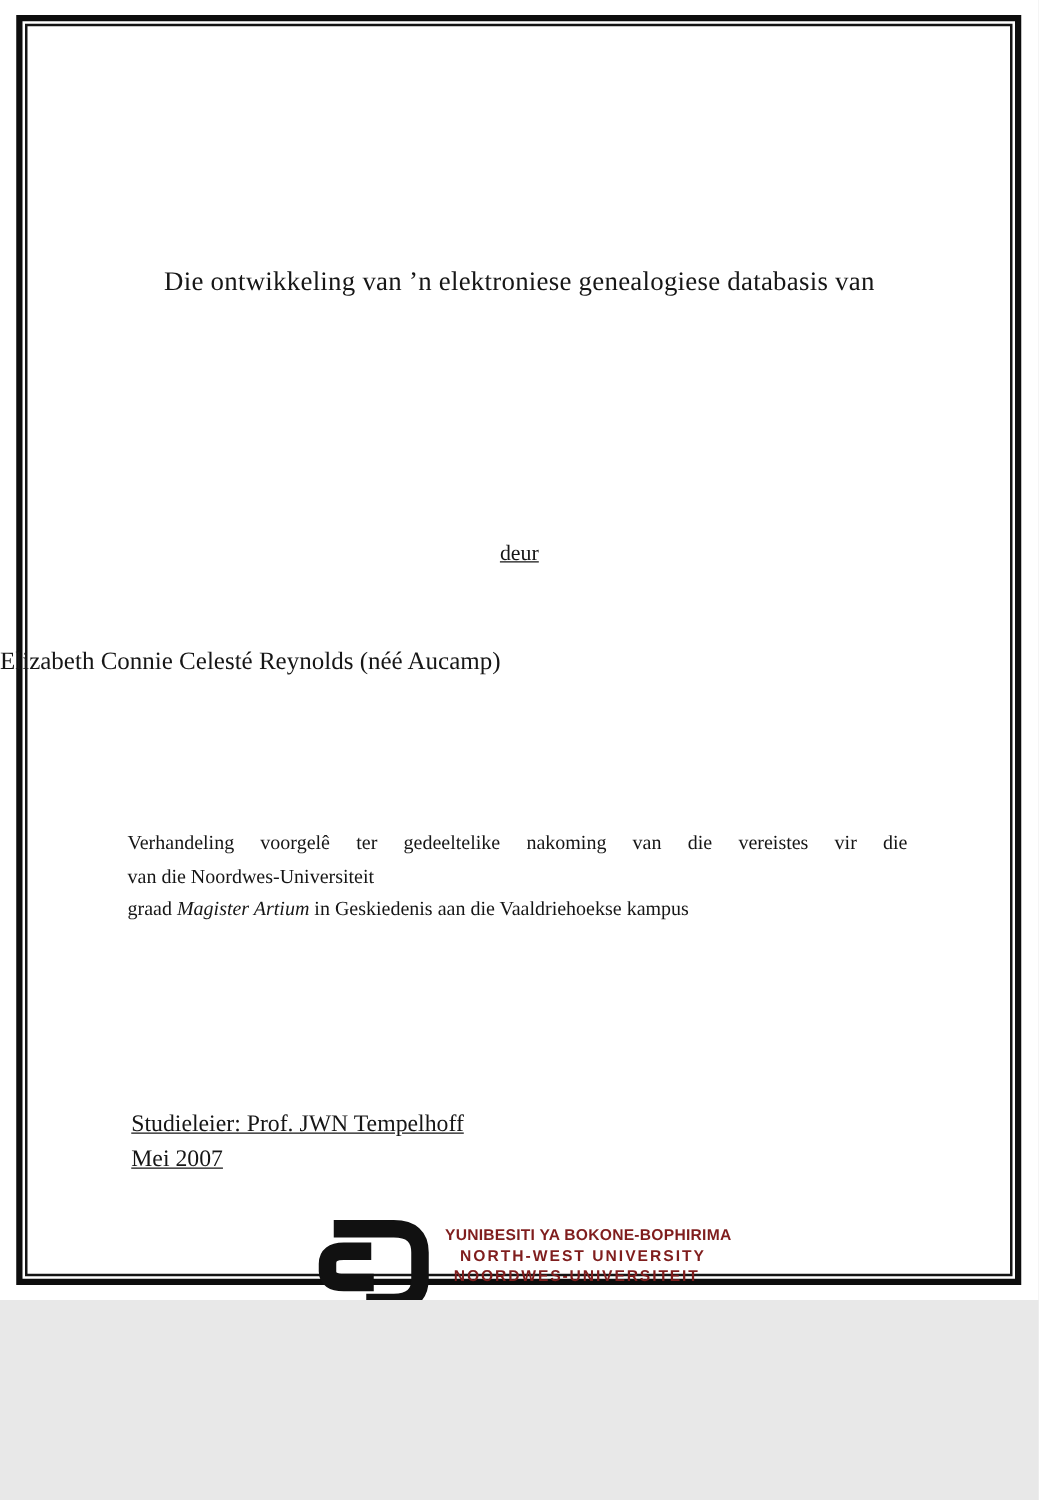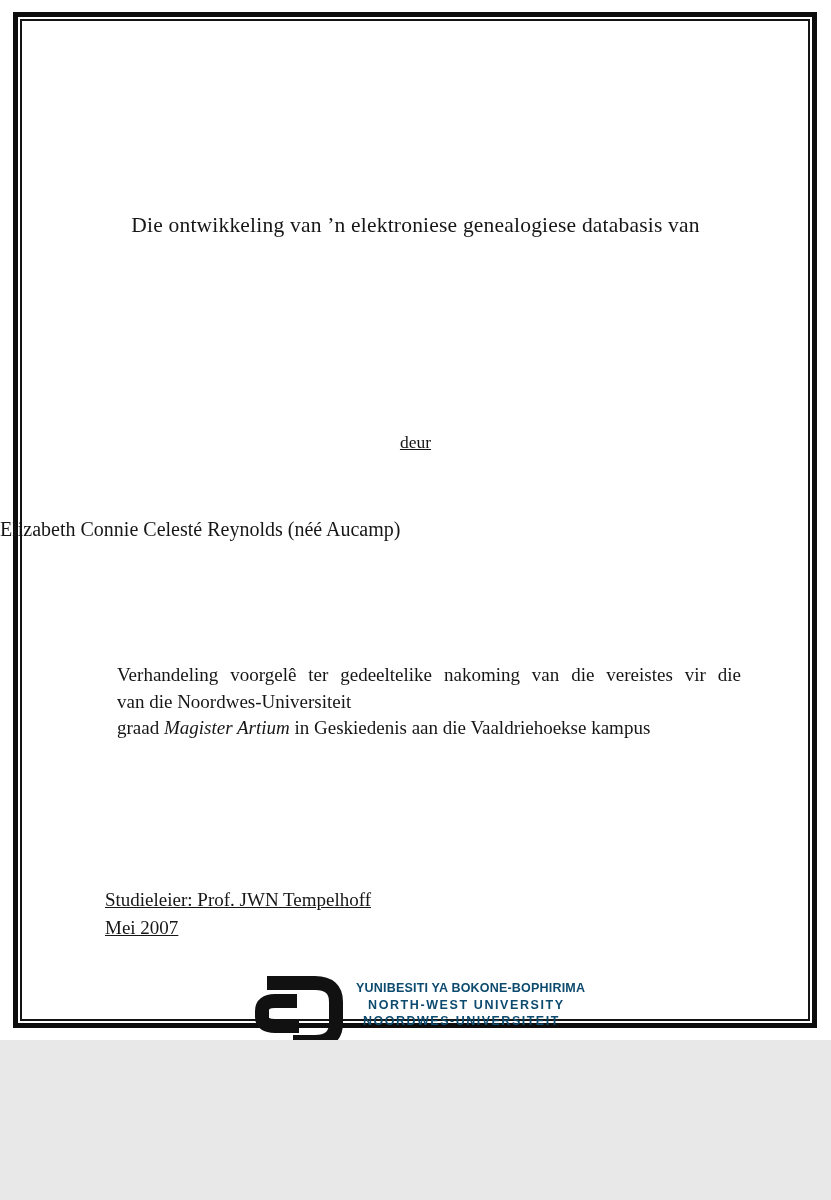--- a/index.html
+++ b/index.html
@@ -53,23 +53,23 @@
   .author {
     position: absolute;
     top: 518px;
     left: 0; right: 0;
     text-align: left;
     font-size: 20px;
   }
   .statement {
     position: absolute;
     top: 662px;
-    left: 117px;
+    left: 102px;
     width: 624px;
-    font-size: 19px;
+    font-size: 16px;
     line-height: 26.5px;
   }
   .s-line { white-space: nowrap; }
   .s-justify {
     white-space: normal;
     text-align: justify;
     text-align-last: justify;
   }
   .supervisor-block {
     position: absolute;
@@ -87,21 +87,21 @@
     align-items: flex-start;
   }
   .logo-mark { display: block; }
   .logo-text {
     margin-left: 2px;
     padding-top: 8px;
     font-family: "Liberation Sans", sans-serif;
     font-weight: 700;
     font-size: 12.5px;
     line-height: 16.5px;
-    color: #0c4a6e;
+    color: #7f1d1d;
     white-space: nowrap;
   }
   .lt1 { letter-spacing: 0.2px; }
   .lt2 { letter-spacing: 1.6px; margin-left: 12px; }
   .lt3 { letter-spacing: 1.5px; margin-left: 7px; }
 </style>
 </head>
 <body>
 
 <div class="page">

